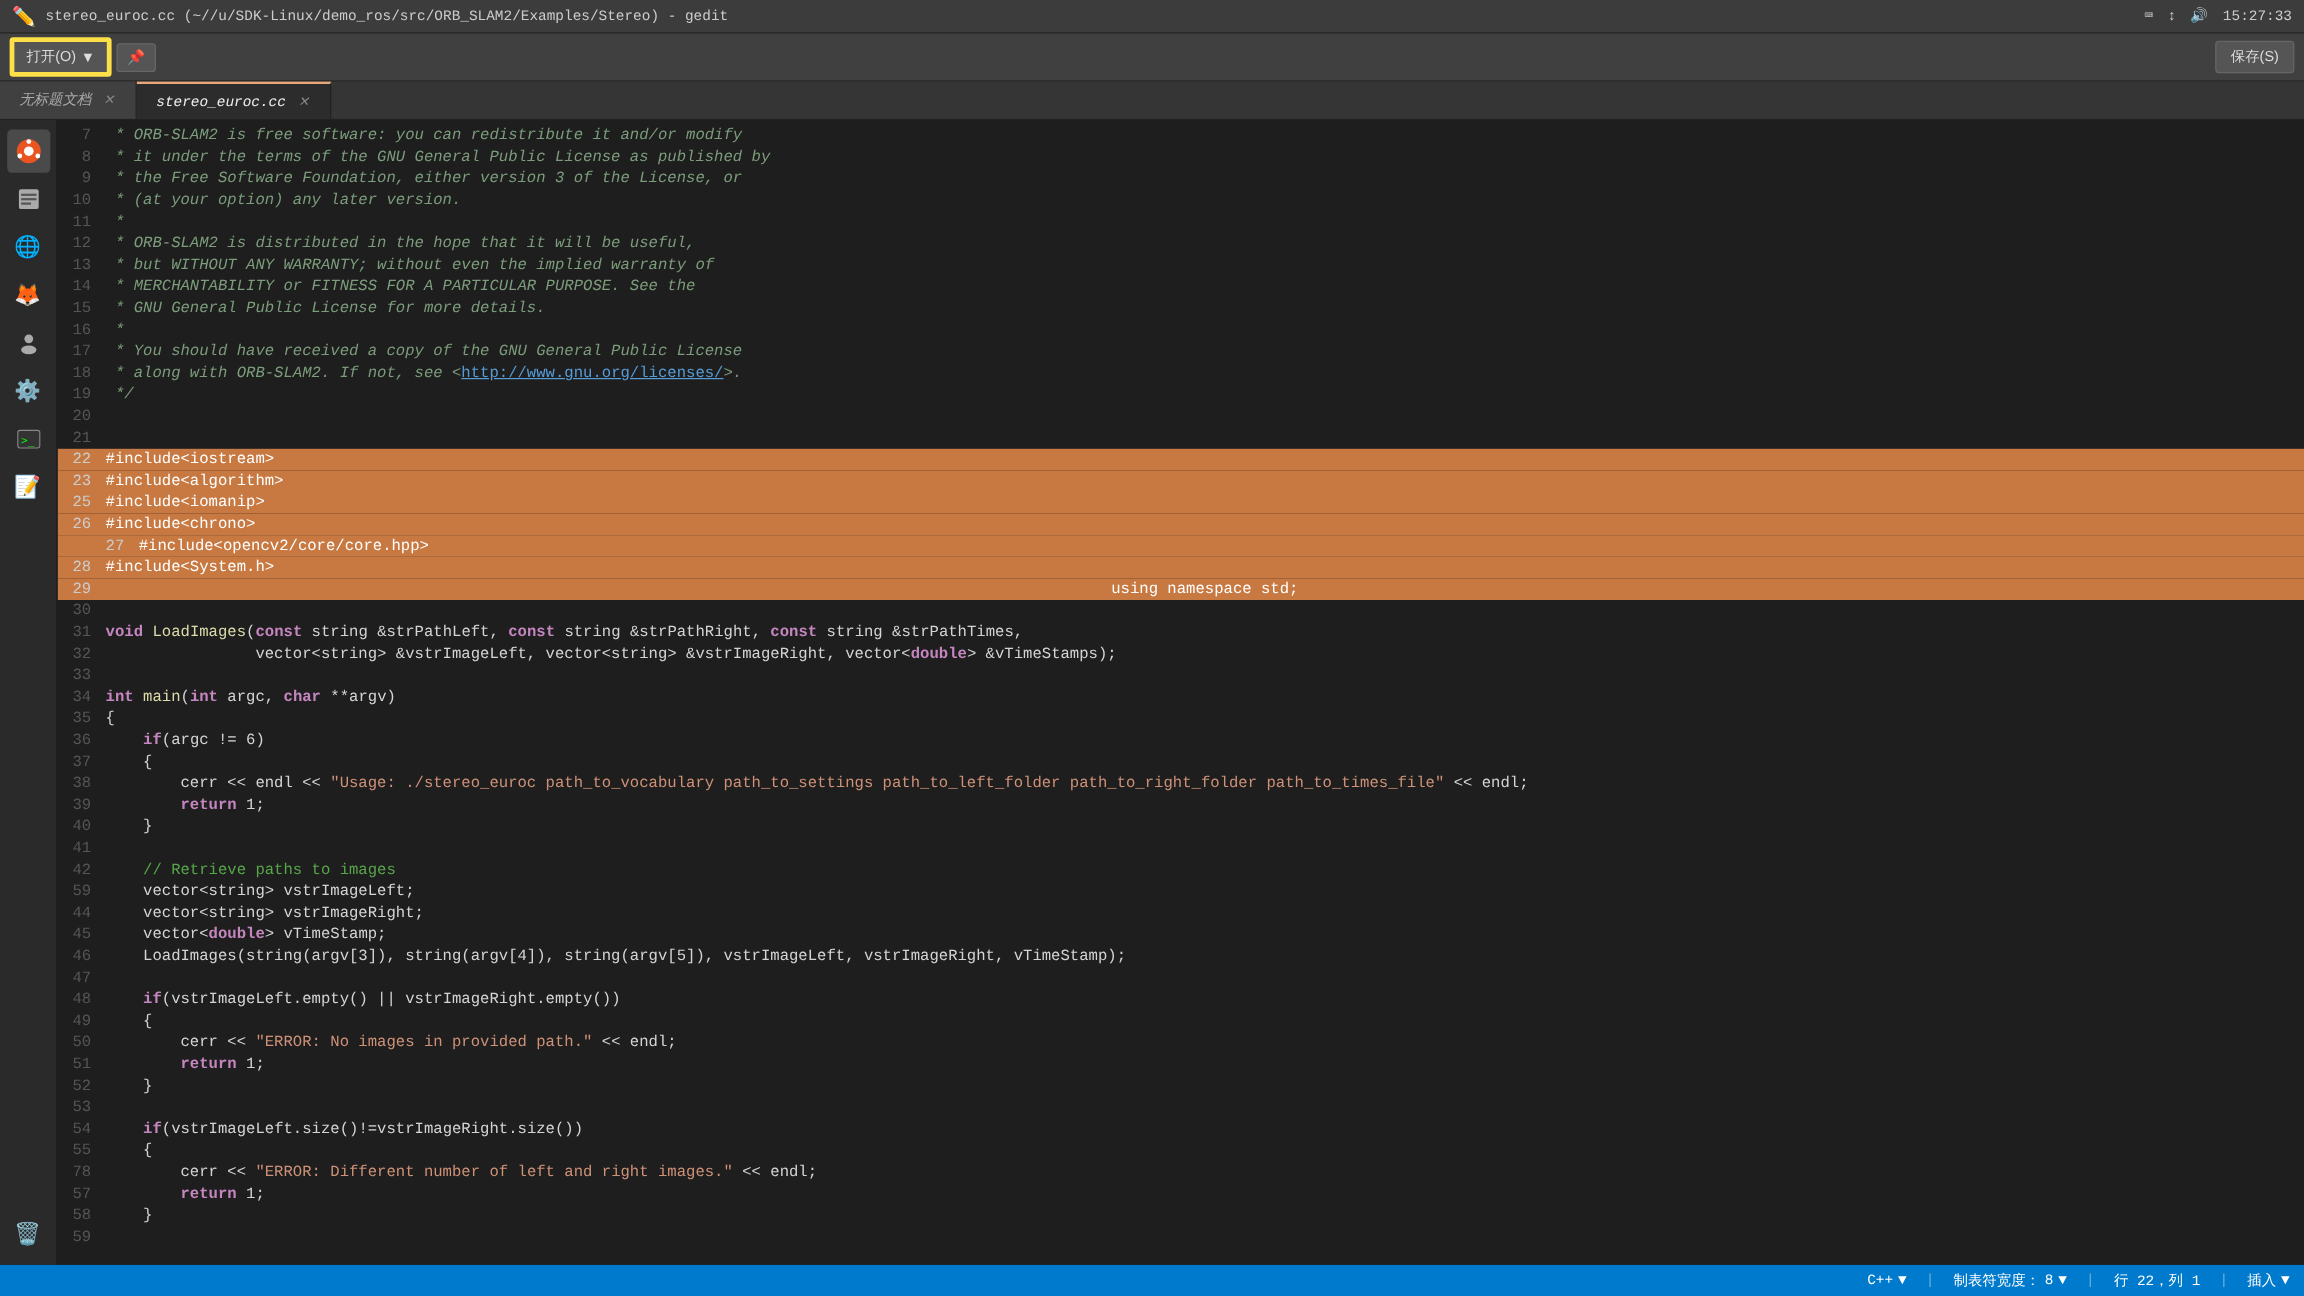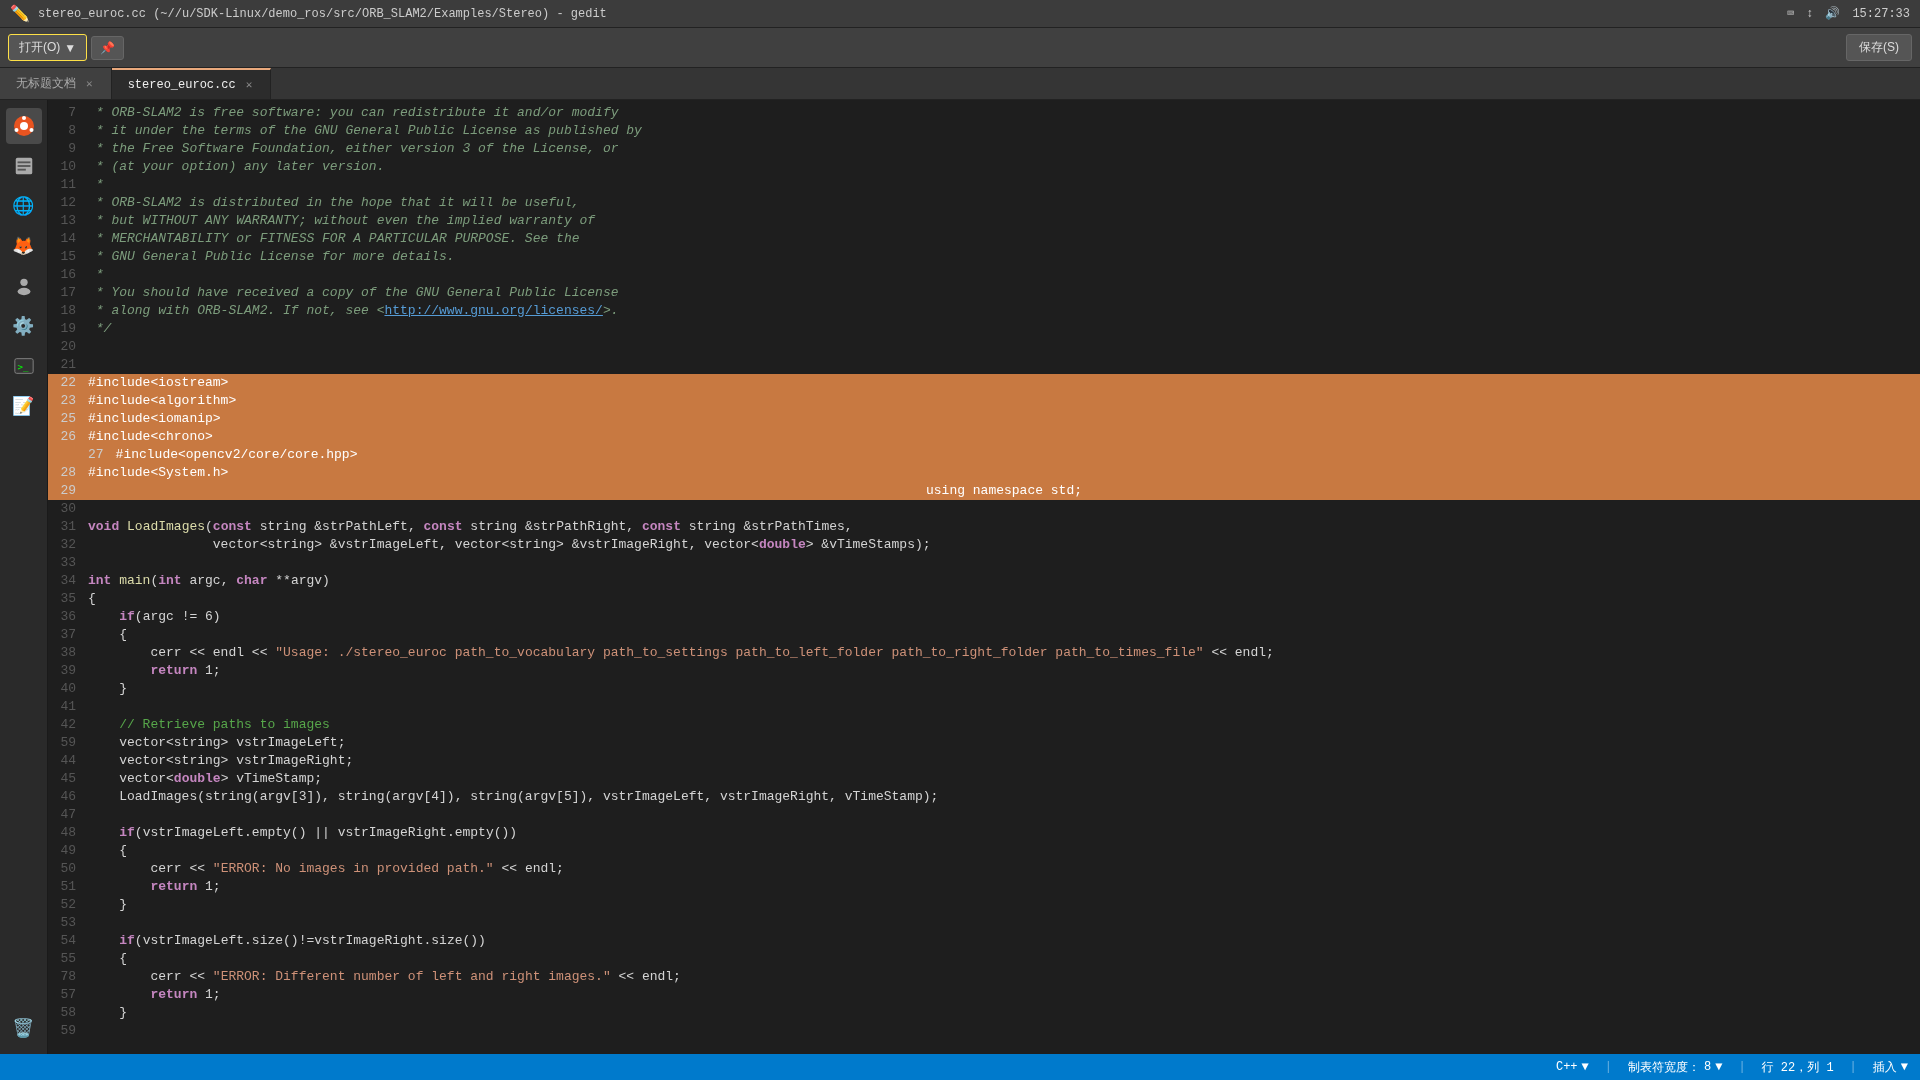--- a/index.html
+++ b/index.html
@@ -42,21 +42,21 @@
       height: 40px;
       background: #404040;
       display: flex;
       align-items: center;
       padding: 0 8px;
       border-bottom: 1px solid #222;
       gap: 4px;
     }
     .toolbar-btn {
       background: #555;
-      border: 1px solid #fde047;
+      border: 4px solid #fde047;
       color: #ddd;
       padding: 4px 10px;
       border-radius: 3px;
       font-size: 12px;
       cursor: pointer;
       display: flex;
       align-items: center;
       gap: 4px;
     }
     .toolbar-btn-icon {
@@ -79,20 +79,21 @@
       cursor: pointer;
     }
 
     
     #tabs {
       height: 32px;
       background: #353535;
       display: flex;
       align-items: stretch;
       border-bottom: 1px solid #222;
+      font-style: italic;
     }
     .tab {
       display: flex;
       align-items: center;
       padding: 0 16px;
       font-size: 12px;
       color: #aaa;
       cursor: pointer;
       border-right: 1px solid #222;
       gap: 8px;

